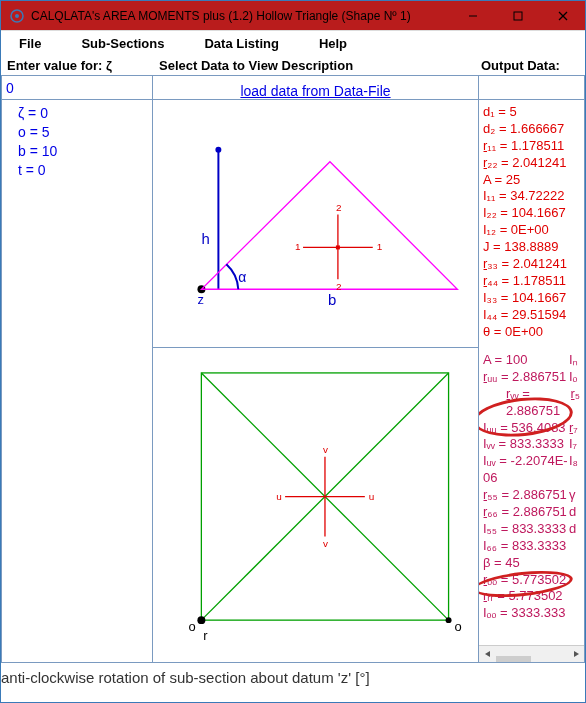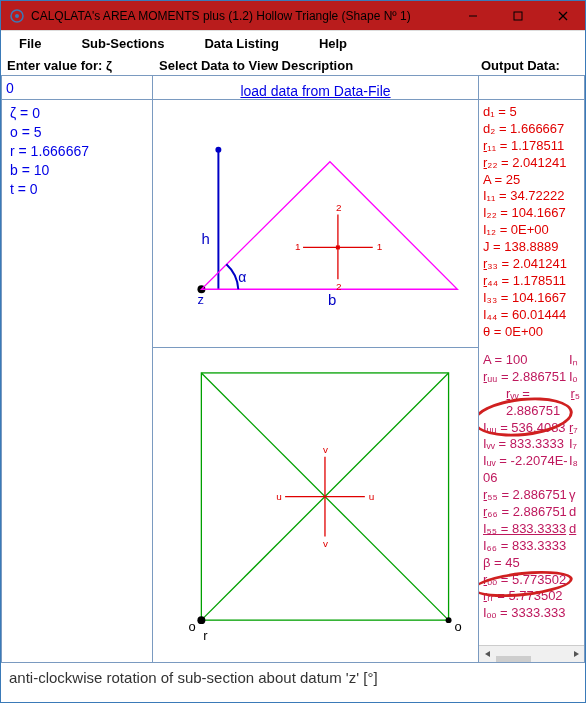--- a/index.html
+++ b/index.html
@@ -13,33 +13,33 @@
 .labelrow { display:flex; height:20px; align-items:center; font-size:13px; padding:0 2px;font-weight:bold; }
 .labelrow .l1{ width:152px; padding-left:4px;}
 .labelrow .l2{ flex:1; padding-left:4px;}
 .labelrow .l3{ width:106px; padding-left:4px;}
 .inputrow { display:flex; height:25px; }
 .inputrow input { width:152px; border:1px solid #7a9ac0; padding:2px 4px; font-size:14px; color:#0000e5; font-family:inherit;}
 .inputrow .linkcell { flex:1; display:flex; align-items:flex-end; justify-content:center; border-top:1px solid #7a9ac0; border-bottom:1px solid #7a9ac0; border-right:1px solid #7a9ac0;}
 .inputrow .linkcell a { color:#0000e5; text-decoration:underline; font-size:14px;}
 .inputrow .outcell { width:106px; border:1px solid #7a9ac0; border-left:none; }
 .mainrow { display:flex; height:563px; }
-.leftpane { width:152px; border:1px solid #7a9ac0; border-top:none; padding:4px 8px; color:#0000e5; font-size:14px; line-height:1.35;}
+.leftpane { width:152px; border:1px solid #7a9ac0; border-top:none; padding:4px 16px; color:#0000e5; font-size:14px; line-height:1.35;}
 .centerpane { flex:1; display:flex; flex-direction:column; }
 .diag { border:1px solid #7a9ac0; border-top:none; border-left:none; position:relative; background:#fff; overflow:hidden;}
 .diag1{ height:248px;}
 .diag2{ flex:1;}
 .rightpane { width:106px; border:1px solid #7a9ac0; border-top:none; border-left:none; display:flex; flex-direction:column; overflow:hidden;}
 .rpane1{ height:248px; padding:4px 4px; color:#e00000; font-size:13px; line-height:1.3; overflow:hidden;}
 .rpane2{ flex:1; padding:4px 4px; color:#be185d; font-size:13px; line-height:1.3; overflow:hidden; position:relative; border-top:none;}
 .scrollbar { height:17px; background:#f0f0f0; border-top:1px solid #ccc; display:flex; align-items:center; }
 .scrollbar .btn{ width:17px; height:17px; display:flex;align-items:center;justify-content:center; font-size:9px; color:#555;}
 .scrollbar .track{flex:1; position:relative;}
 .scrollbar .thumb{ position:absolute; left:0; top:2px; height:13px; width:35px; background:#cdcdcd; border-radius:0;}
-.statusrow { height:36px; padding:6px 8px; font-size:15px; color:#333;}
+.statusrow { height:36px; padding:6px 0; font-size:15px; color:#333;}
 .circ { position:absolute; border:3px solid #d02020; border-radius:50%; transform:rotate(-6deg); pointer-events:none;}
 </style>
 </head>
 <body>
 
 <div class="titlebar">
   <span class="icon">
     <svg width="16" height="16">
         <circle cx="8" cy="8" r="6" fill="none" stroke="#3a7ab8" stroke-width="1.5"></circle>
         <circle cx="8" cy="8" r="2" fill="#3a7ab8"></circle>
@@ -82,21 +82,20 @@
   <div class="linkcell">
     <a href="#">load data from Data-File</a>
   </div>
   <div class="outcell"></div>
 </div>
 
 <div class="mainrow">
   <div class="leftpane">
     <div>ζ = 0</div>
     <div>o = 5</div>
-    <div>r = 1.666667</div>
     <div>b = 10</div>
     <div>t = 0</div>
   </div>
 
   <div class="centerpane">
     <div class="diag diag1">
       <svg width="100%" height="100%" viewBox="0 0 325 248">
 
         <line x1="65" y1="50" x2="65" y2="190" stroke="#0000c5" stroke-width="2"></line>
         <circle cx="65" cy="50" r="3" fill="#0000c5"></circle>
@@ -156,21 +155,21 @@
       <div>ṟ₁₁ = 1.178511</div>
       <div>ṟ₂₂ = 2.041241</div>
       <div>A = 25</div>
       <div>I₁₁ = 34.72222</div>
       <div>I₂₂ = 104.1667</div>
       <div>I₁₂ = 0E+00</div>
       <div>J = 138.8889</div>
       <div>ṟ₃₃ = 2.041241</div>
       <div>ṟ₄₄ = 1.178511</div>
       <div>I₃₃ = 104.1667</div>
-      <div>I₄₄ = 60.01444</div>
+      <div>I₄₄ = 29.51594</div>
       <div>θ = 0E+00</div>
     </div>
     <div class="rpane2">
       <div style="display:flex;">
           <div style="width:86px;">A = 100</div>
           <div>Iₙ</div>
         </div>
       <div style="display:flex;">
           <div style="width:86px;">ṟᵤᵤ = 2.886751</div>
           <div>Iₒ</div>
@@ -192,21 +191,21 @@
           <div>I₈</div>
         </div>
       <div style="display:flex;">
           <div style="width:86px;">ṟ₅₅ = 2.886751</div>
           <div>γ</div>
         </div>
       <div style="display:flex;">
           <div style="width:86px;">ṟ₆₆ = 2.886751</div>
           <div>d</div>
         </div>
-      <div style="display:flex;text-decoration:underline;">
+      <div style="display:flex;">
           <div style="width:86px;">I₅₅ = 833.3333</div>
           <div>d</div>
         </div>
       <div>I₆₆ = 833.3333</div>
       <div>β = 45</div>
       <div>ṟₒₒ = 5.773502</div>
       <div>ṟᵣᵣ = 5.773502</div>
       <div>Iₒₒ = 3333.333</div>
       <div class="circ" style="left:-6px; top:50px; width:100px; height:38px;"></div>
       <div class="circ" style="left:-6px; top:224px; width:100px; height:24px;"></div>

